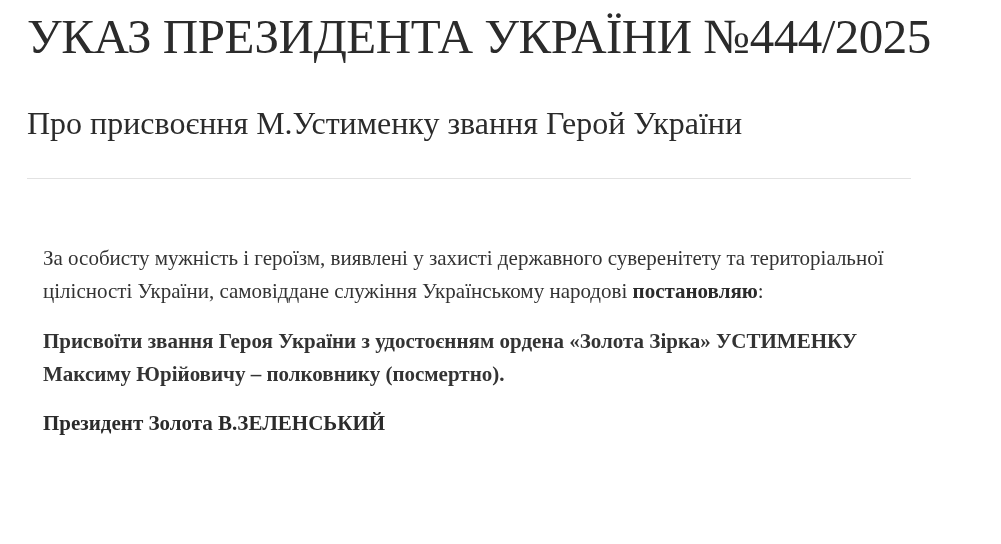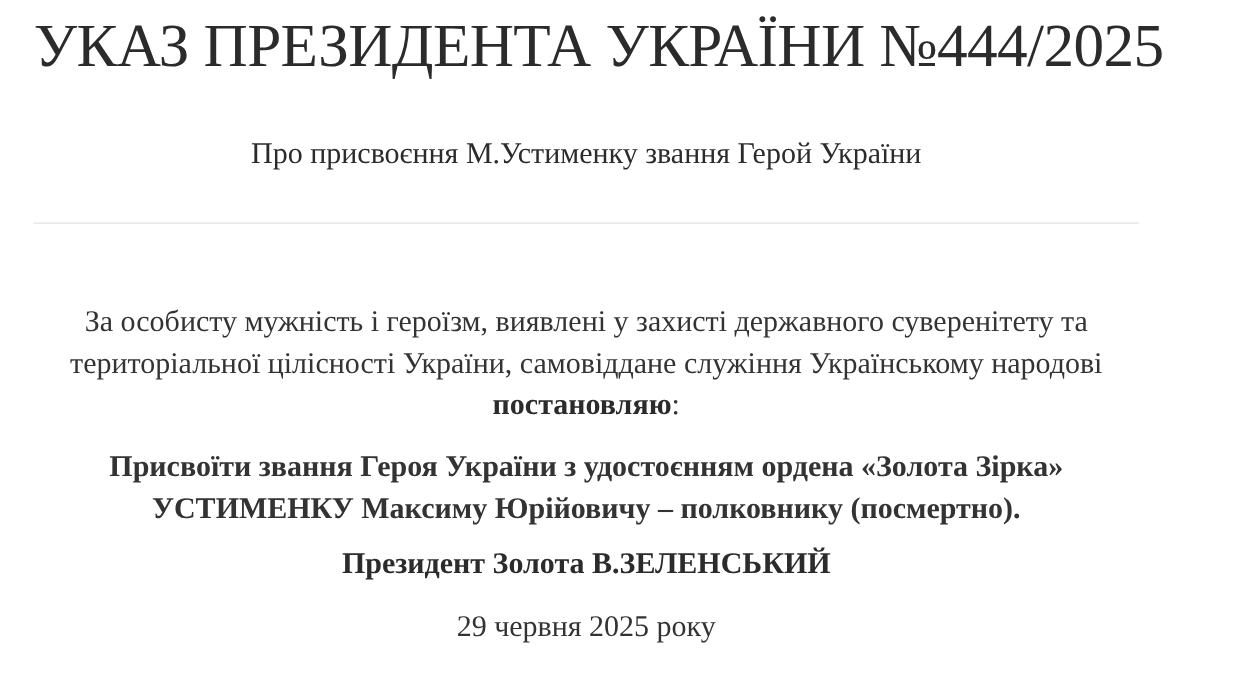--- a/index.html
+++ b/index.html
@@ -15,50 +15,49 @@
     font-family:"Liberation Serif","DejaVu Serif",serif;
     color:var(--text);
   }
   .page{
     position:relative;
     width:957px;
     height:544px;
     overflow:hidden;
     background:var(--bg);
     padding:9px 46px 0 27px;
-    text-align:center;
   }
   .title{
     margin:0;
     font-size:49px;
     line-height:56px;
     font-weight:400;
     color:var(--heading);
     white-space:nowrap;
     letter-spacing:-0.5px;
   }
   .subtitle{
     margin:40px 0 0 0;
-    font-size:24px;
+    font-size:32px;
     line-height:36px;
     font-weight:400;
     color:var(--heading);
     white-space:nowrap;
   }
   .divider{
     border:none;
     border-top:1px solid var(--divider);
     margin:37px 0 0 0;
     height:0;
   }
   .body-par{
-    font-size:24px;
+    font-size:21px;
     line-height:33px;
     max-width:936px;
-    margin:4px;
+    margin:16px;
   }
   .preamble{margin-top:63px;}
   .award{margin-top:17px;font-weight:bold;}
   .signature{margin-top:11px;font-weight:700;color:var(--heading);}
   .date{margin-top:18px;}
   .resolve{font-weight:700;color:var(--heading);}
 </style>
 </head>
 <body>
 
@@ -69,15 +68,14 @@
   <h2 class="subtitle">Про присвоєння М.Устименку звання Герой України</h2>
 
   <hr class="divider">
 
   <p class="body-par preamble"><span>За особисту мужність і героїзм, виявлені у захисті державного суверенітету та територіальної цілісності України, самовіддане служіння Українському народові </span><strong class="resolve">постановляю</strong><span>:</span></p>
 
   <p class="body-par award">Присвоїти звання Героя України з удостоєнням ордена «Золота Зірка» УСТИМЕНКУ Максиму Юрійовичу – полковнику (посмертно).</p>
 
   <p class="body-par signature">Президент Золота В.ЗЕЛЕНСЬКИЙ</p>
 
-  <p class="body-par date">29 червня 2025 року</p>
 
 </div>
 
 </body></html>

